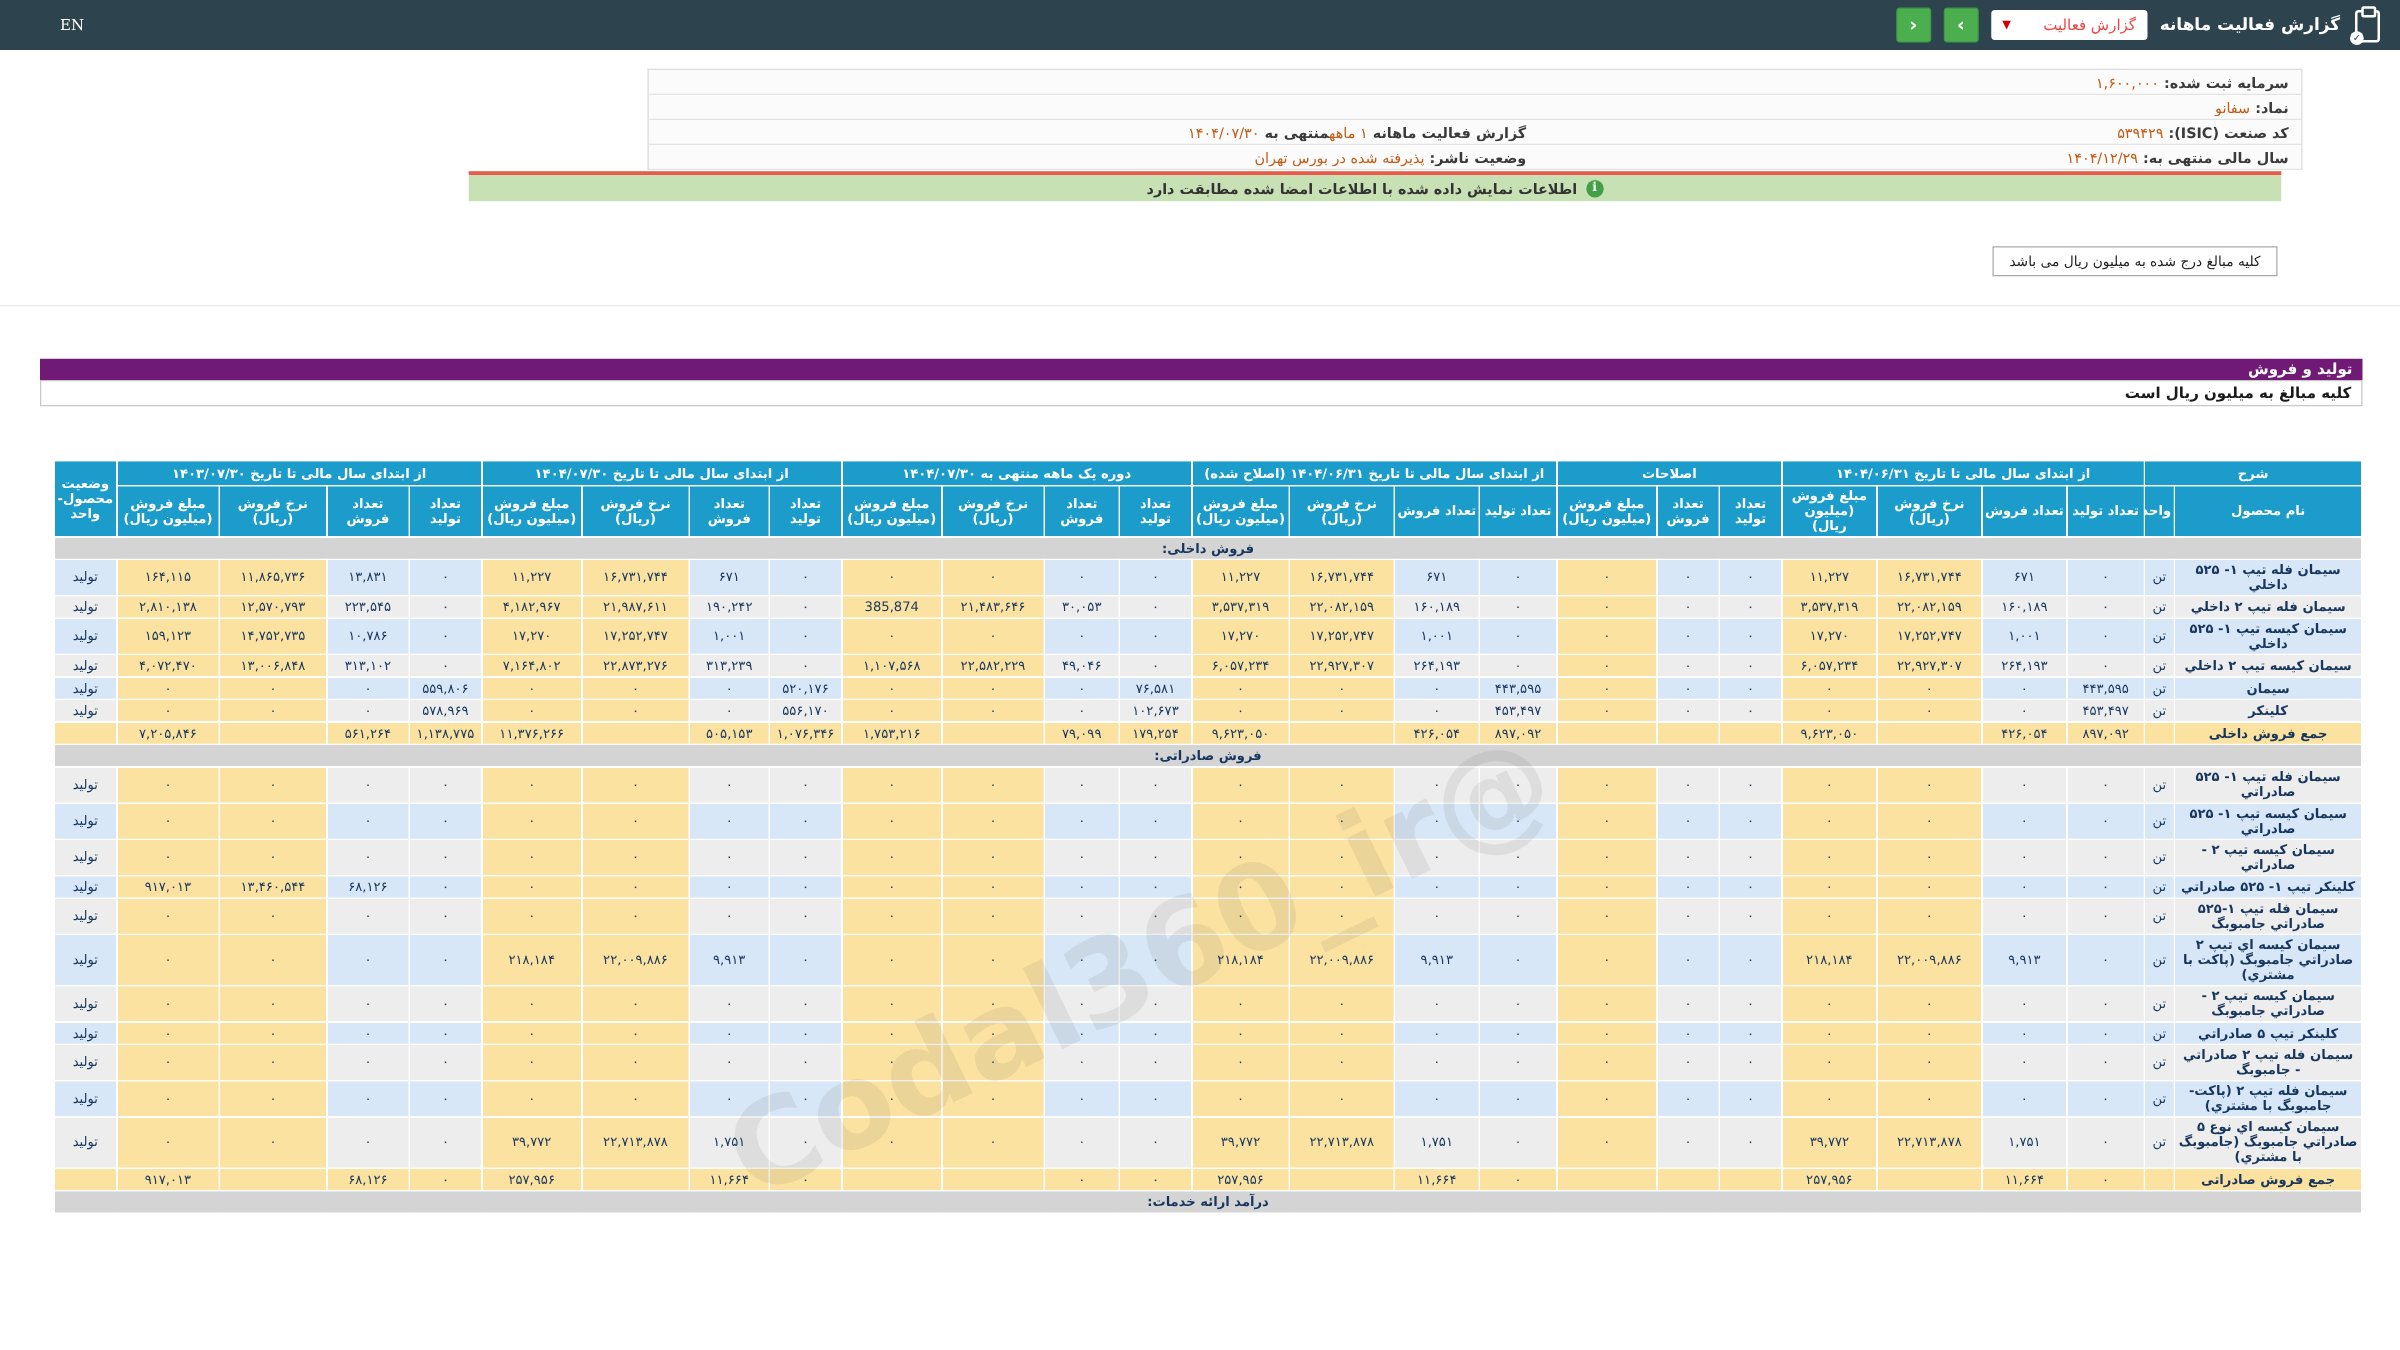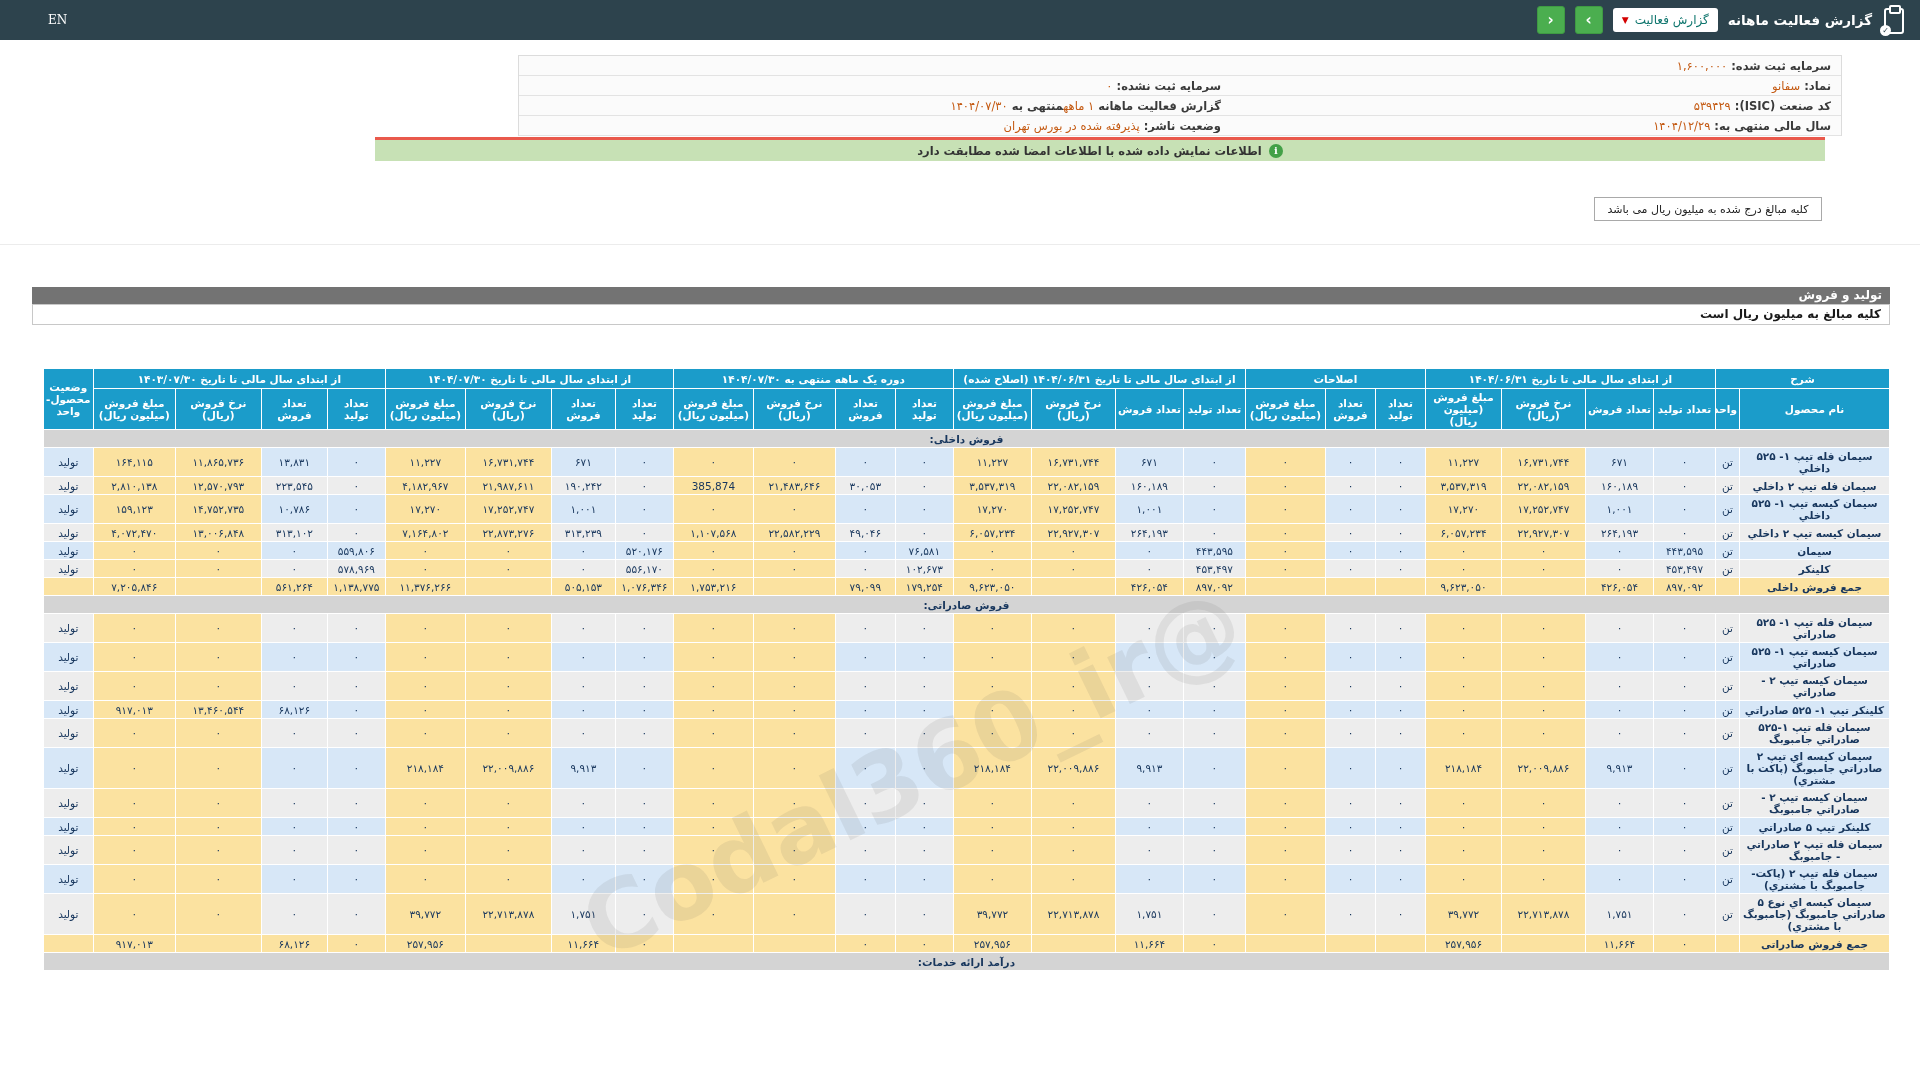--- a/index.html
+++ b/index.html
@@ -16,21 +16,21 @@
   .clipboard-icon{width:24px;height:28px;position:relative;}
   .clipboard-icon .board{position:absolute;inset:2px 2px 0 2px;border:2px solid #fff;border-radius:3px;}
   .clipboard-icon .clip{position:absolute;top:-1px;left:7px;width:8px;height:5px;background:#2d434d;border:2px solid #fff;border-radius:2px;}
   .clipboard-icon .check{position:absolute;bottom:-2px;left:-2px;width:11px;height:11px;background:#fff;border-radius:50%;
     color:#2d434d;font-size:8px;line-height:11px;text-align:center;font-weight:bold;}
   .nav-title{color:#ffffff;font-size:13.5px;font-weight:bold;}
   .nav-dropdown{
     background:#ffffff;border-radius:3px;height:24px;display:flex;align-items:center;gap:6px;
     padding:0 9px;cursor:pointer;
   }
-  .nav-dropdown .dd-label{color:#0f766e;font-size:12px;}
+  .nav-dropdown .dd-label{color:#ef4444;font-size:12px;margin-left:20px;}
   .nav-dropdown .dd-caret{color:#d30000;font-size:9px;}
   .nav-btn{
     width:26px;height:26px;background:#4bae4f;border:1px solid #3f9a43;border-radius:3px;
     color:#fff;font-size:15px;font-weight:bold;display:flex;align-items:center;justify-content:center;cursor:pointer;
   }
   .nav-en{color:#ffffff;font-size:12px;font-family:"DejaVu Serif", serif;cursor:pointer;margin-left:34px;}
   
   .info-panel{
     position:absolute;top:55px;right:78px;width:1322px;border:1px solid #dcdcdc;border-bottom:none;
     background:#fbfbfb;font-size:11.5px;
@@ -52,21 +52,21 @@
   }
   .green-notice .notice-text{font-size:11.5px;font-weight:bold;color:#333333;}
   
   .unit-note-box{
     position:absolute;top:197px;right:98px;width:226px;height:22px;border:1px solid #a9a9a9;background:#fff;
     display:flex;align-items:center;justify-content:center;font-size:11px;color:#222;
   }
   .page-divider{position:absolute;top:244px;right:0;left:0;height:1px;background:#ececec;}
   
   .section-bar{
-    position:absolute;top:287px;right:30px;width:1858px;height:17px;background:#737373;
+    position:absolute;top:287px;right:30px;width:1858px;height:17px;background:#701a75;
     color:#fff;font-size:12px;font-weight:bold;line-height:17px;padding:0 8px;box-sizing:border-box;
   }
   .section-sub{
     position:absolute;top:304px;right:30px;width:1858px;height:21px;background:#ffffff;border:1px solid #c8c8c8;
     box-sizing:border-box;color:#1a1a1a;font-size:12px;font-weight:bold;line-height:19px;padding:0 8px;
   }
   
   .table-wrap{position:absolute;top:368px;right:30px;}
   table.report-table{border-collapse:collapse;table-layout:fixed;width:1846px;}
   table.report-table th, table.report-table td{
@@ -117,21 +117,20 @@
   </div>
   <div class="nav-en">EN</div>
 </div>
 
 <div class="info-panel" id="infoPanel">
     <div class="info-row">
       <div class="info-cell left"><span class="lbl">سرمایه ثبت شده:  </span><span class="orange">۱,۶۰۰,۰۰۰</span></div>
     </div>
     <div class="info-row">
       <div class="info-cell right"><span class="lbl">نماد:  </span><span class="orange">سفانو</span></div>
-      <div class="info-cell left"><span class="lbl">سرمایه ثبت نشده:  </span><span class="orange">۰</span></div>
     </div>
     <div class="info-row">
       <div class="info-cell right"><span class="lbl">کد صنعت (ISIC):  </span><span class="orange">۵۳۹۴۲۹</span></div>
       <div class="info-cell left"><span class="lbl">گزارش فعالیت ماهانه </span><span class="orange">۱ ماهه</span><span class="lbl">منتهی به </span><span class="orange">۱۴۰۴/۰۷/۳۰</span></div>
     </div>
     <div class="info-row">
       <div class="info-cell right"><span class="lbl">سال مالی منتهی به:  </span><span class="orange">۱۴۰۴/۱۲/۲۹</span></div>
       <div class="info-cell left"><span class="lbl">وضعیت ناشر:  </span><span class="orange">پذیرفته شده در بورس تهران</span></div>
     </div>
   </div>

